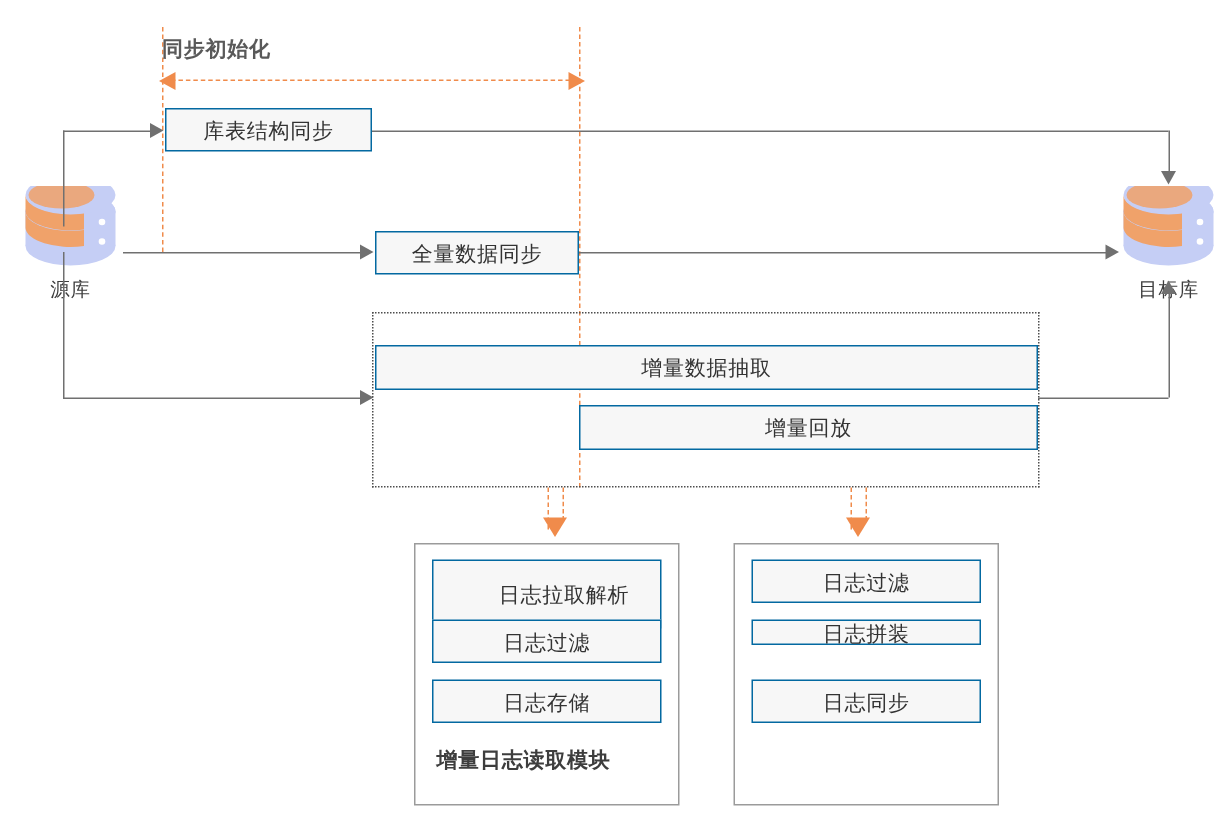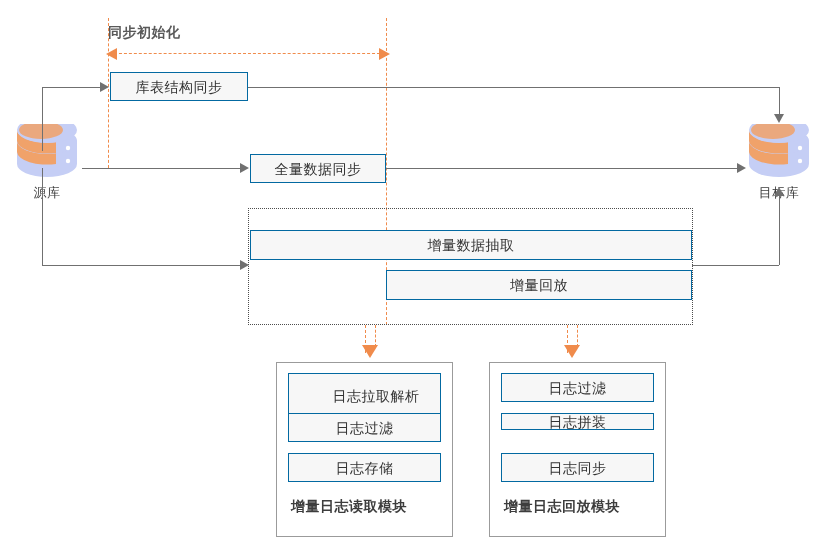--- a/index.html
+++ b/index.html
@@ -259,15 +259,14 @@
 
   <div class="pbox" style="left:501px; top:373px; width:153px; height:29px;">
     <span>日志过滤</span>
   </div>
   <div class="pbox" style="left:501px; top:413px; width:153px; height:17px;">
     <span>日志拼装</span>
   </div>
   <div class="pbox" style="left:501px; top:453px; width:153px; height:29px;">
     <span>日志同步</span>
   </div>
-  <div class="module-title" style="left:489px; top:498px; width:177px;">增量日志回放模块</div>
 
 </div>
 
 </body></html>

